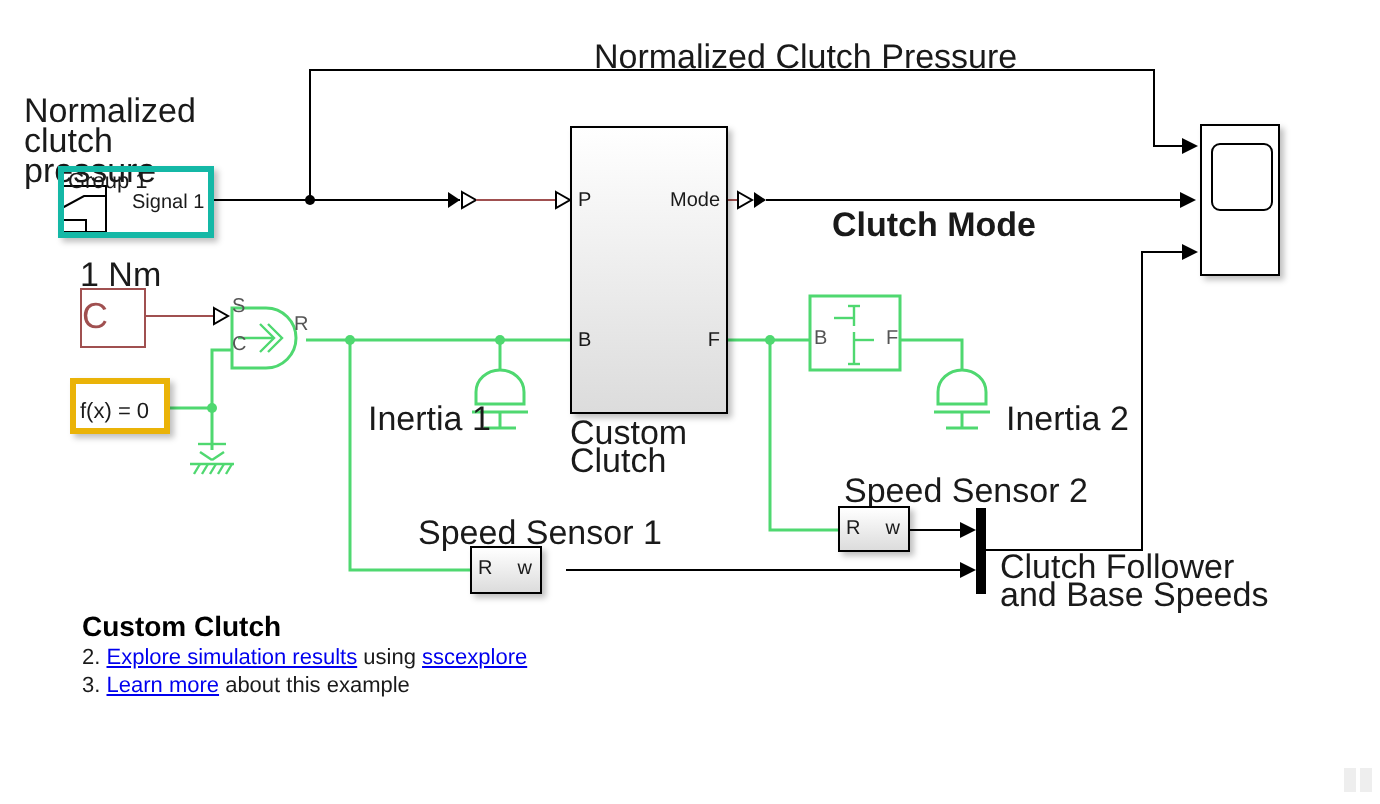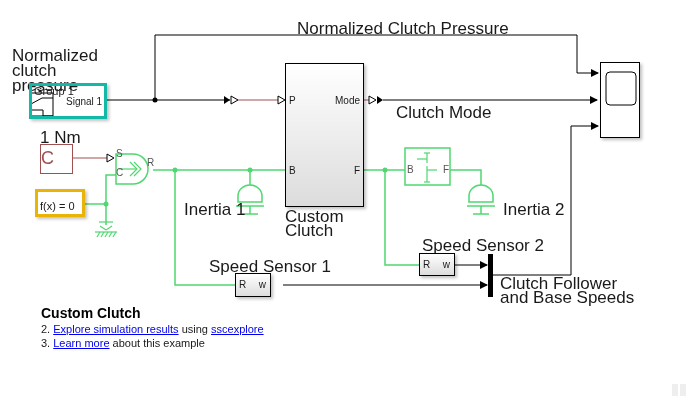--- a/index.html
+++ b/index.html
@@ -150,21 +150,21 @@
 
 <div class="block grad shadow" style="left:285px;top:63px;width:79px;height:144px;">
   <span class="port" style="left:3px;top:31px;">P</span>
   <span class="port" style="right:3px;top:31px;">Mode</span>
   <span class="port" style="left:3px;top:101px;">B</span>
   <span class="port" style="right:3px;top:101px;">F</span>
 </div>
 <div class="lbl ctr" style="left:285px;top:210px;width:80px;white-space:pre-line;line-height:14px;">Custom
 Clutch</div>
 
-<div class="lbl" style="left:396px;top:103px;">Clutch Mode</div>
+<div class="lbl" style="left:416px;top:103px;font-weight:bold;">Clutch Mode</div>
 
 <span class="port" style="left:407px;top:164px;color:#555;">B</span>
 <span class="port" style="left:443px;top:164px;color:#555;">F</span>
 
 <div class="block shadow" style="left:600px;top:62px;width:40px;height:76px;border:1px solid #000;background:transparent;"></div>
 
 <div class="lbl" style="left:394px;top:236px;margin-left:28px;">Speed Sensor 2</div>
 <div class="block grad shadow" style="left:419px;top:253px;width:36px;height:23px;">
   <span class="port" style="left:3px;top:5px;">R</span>
   <span class="port" style="right:4px;top:5px;">w</span>

